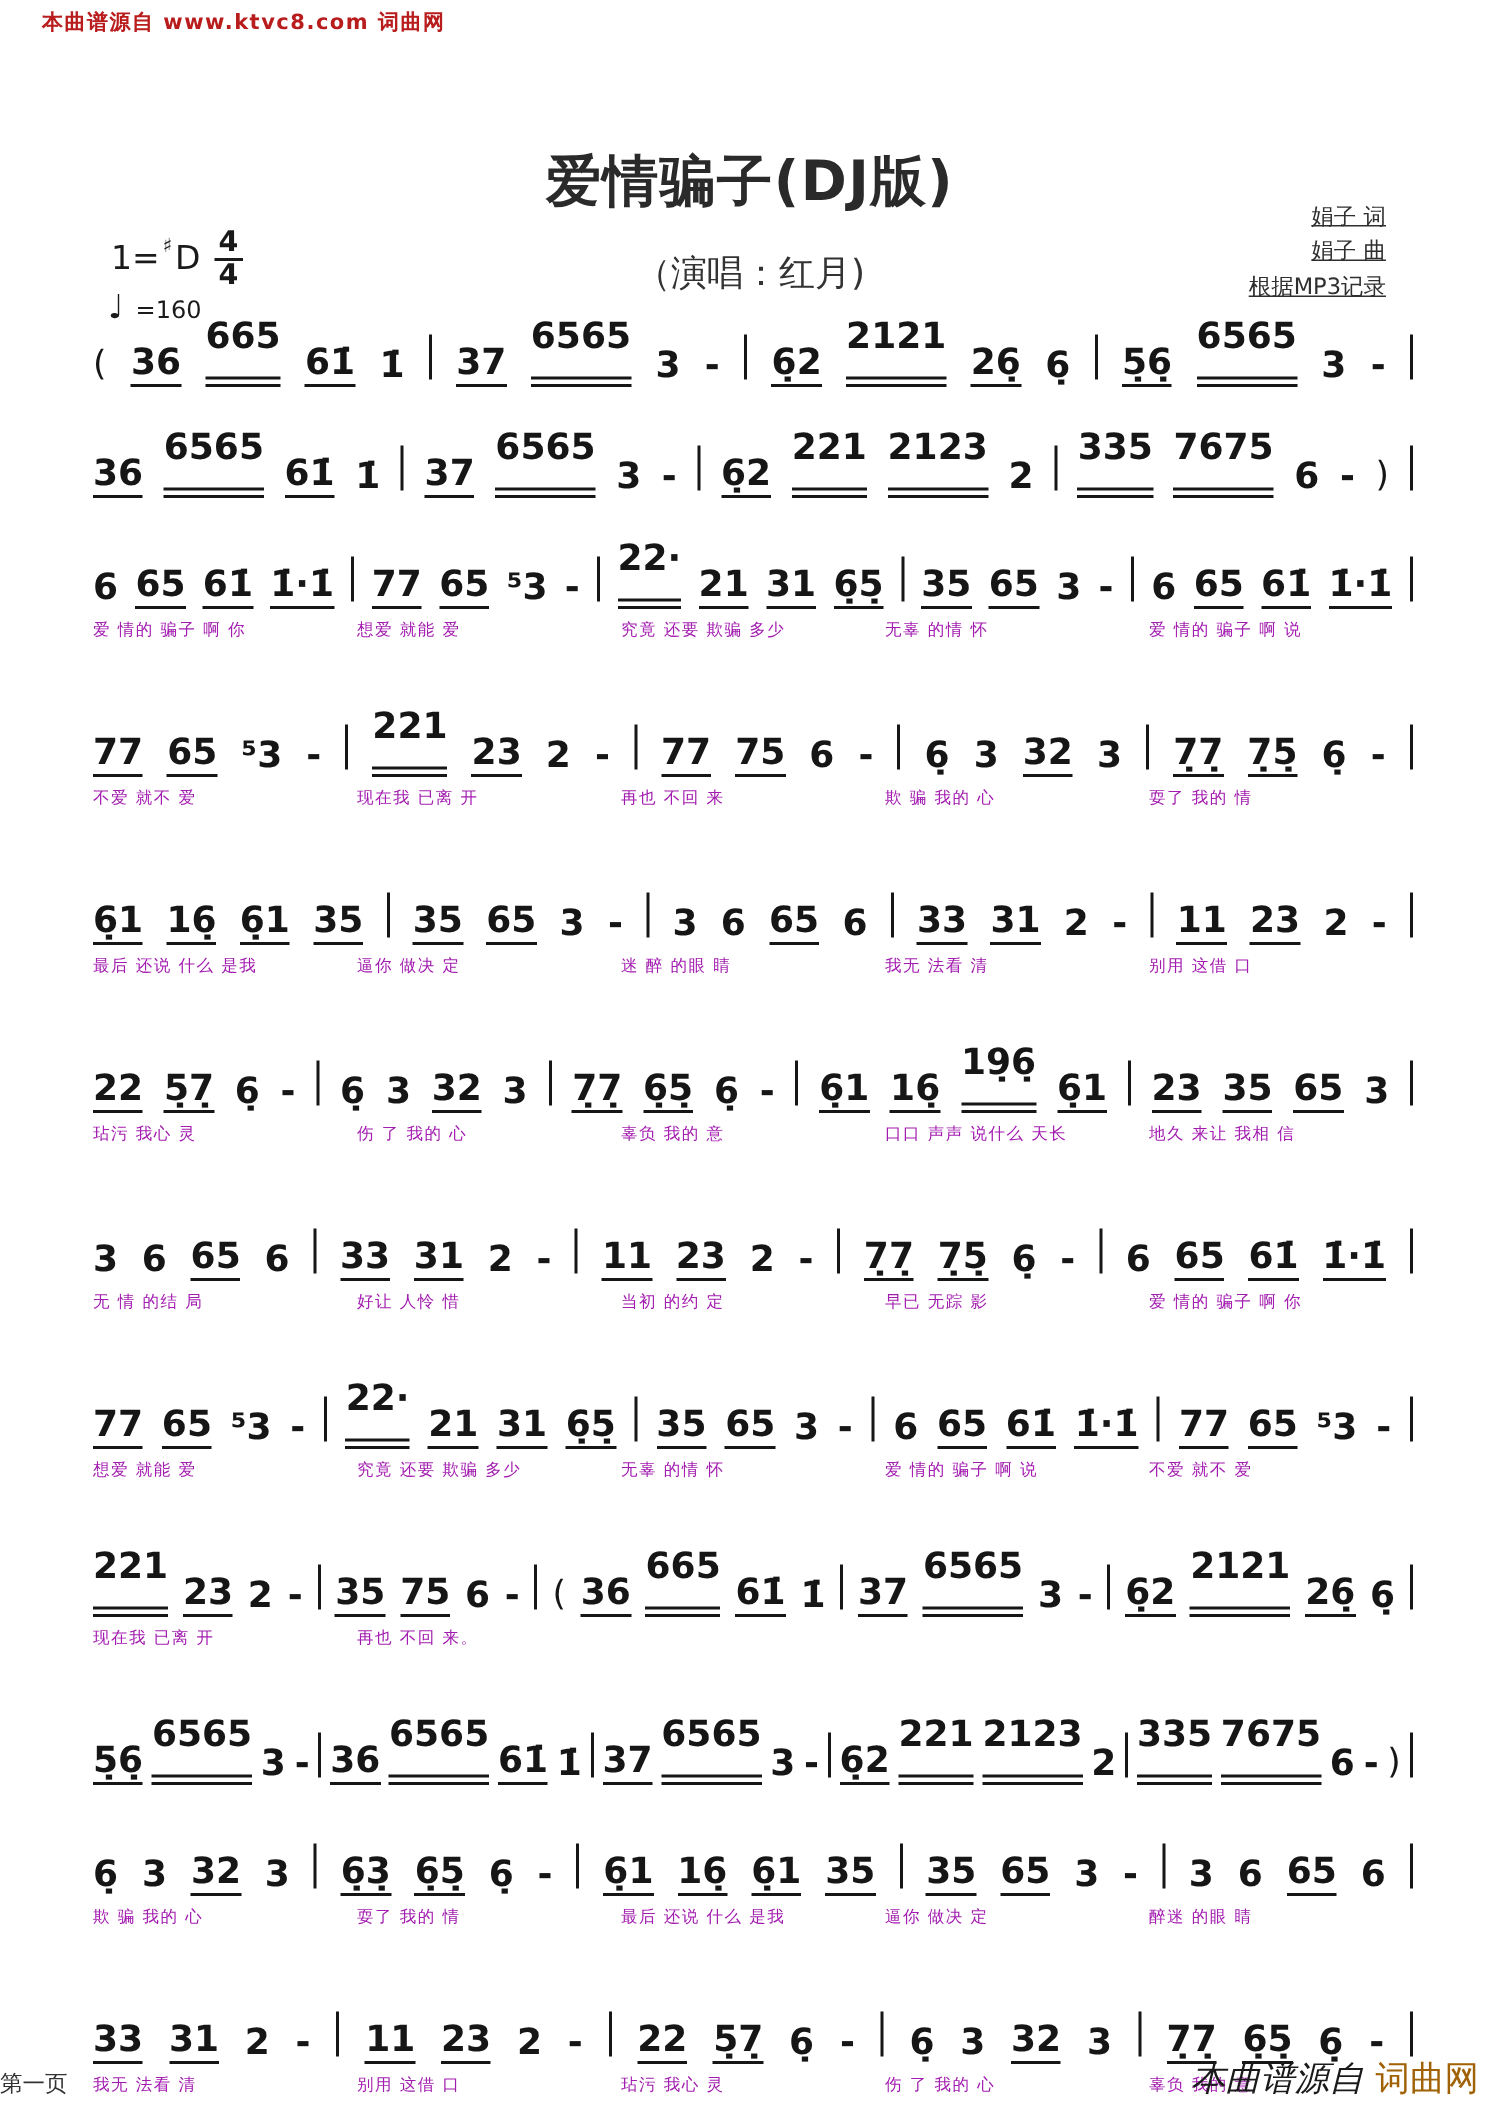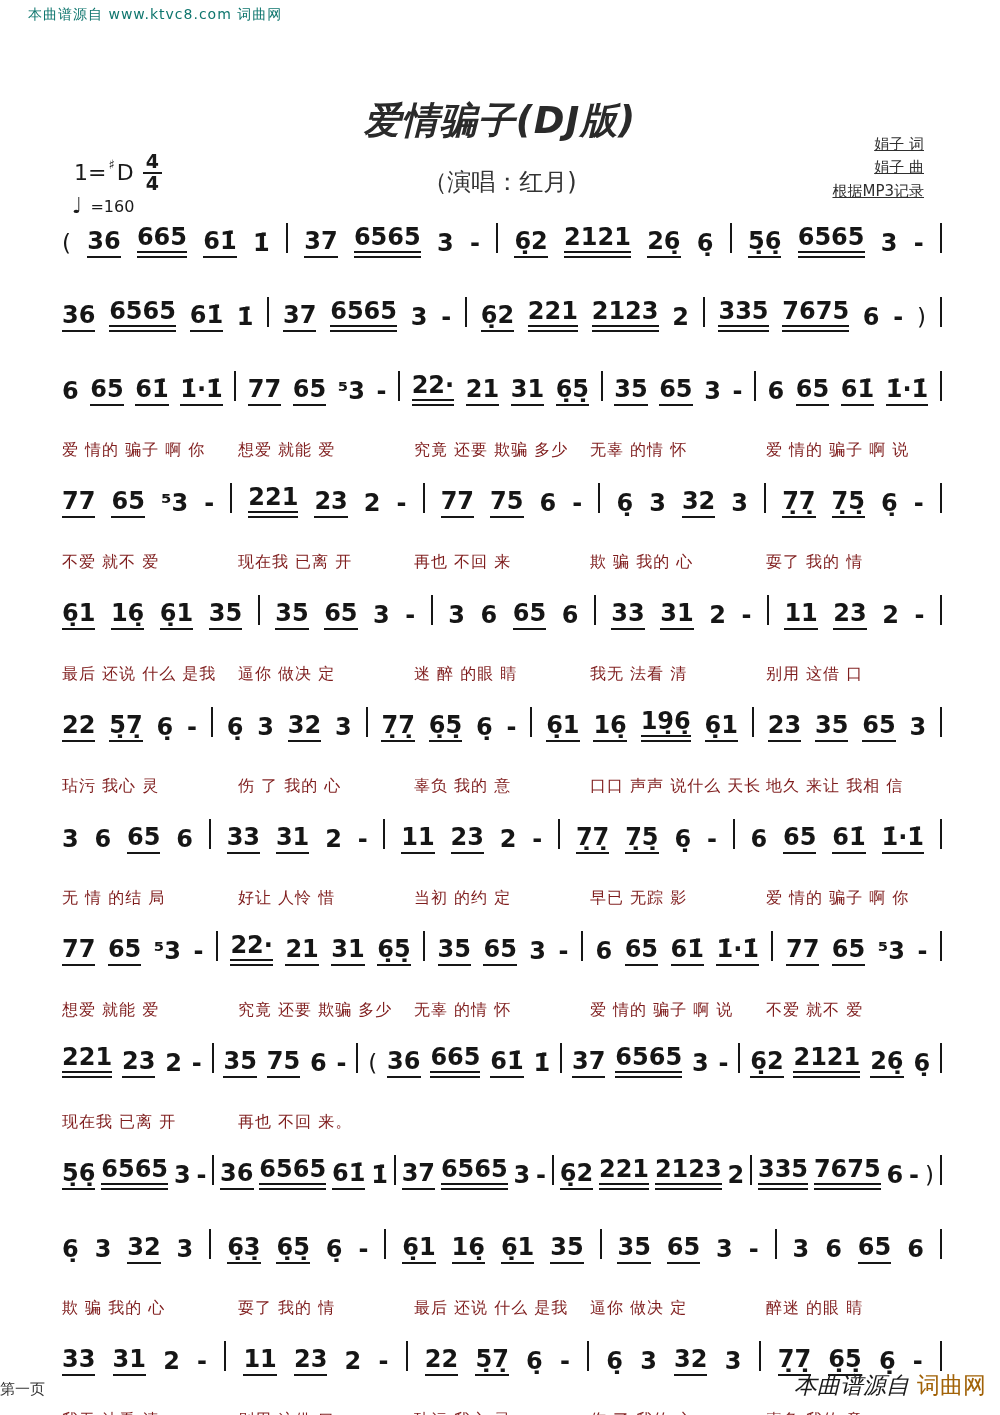--- a/index.html
+++ b/index.html
@@ -1,24 +1,24 @@
 <!DOCTYPE html>
 <html><head>
 <meta charset="utf-8">
 <style>
   * { margin:0; padding:0; box-sizing:border-box; }
   html,body { width:1000px; height:1415px; background:#ffffff; overflow:hidden;
               font-family:"DejaVu Sans", sans-serif; color:#1a1a1a; }
   .page { position:relative; width:1000px; height:1415px; background:#fff; }
 
-  .watermark-top { position:absolute; top:6px; left:28px; font-size:14px; font-weight:normal;
-                   color:#0f766e; letter-spacing:1px; }
+  .watermark-top { position:absolute; top:6px; left:28px; font-size:14px; font-weight:bold;
+                   color:#b91c1c; letter-spacing:1px; }
 
   .title { position:absolute; top:96px; left:0; width:100%; text-align:center;
-           font-size:37px; font-weight:bold; color:#2a2a2a; letter-spacing:1px;font-style:italic; }
+           font-size:37px; font-weight:bold; color:#2a2a2a; letter-spacing:1px; }
   .subtitle { position:absolute; top:166px; left:0; width:100%; text-align:center;
               font-size:24px; color:#333; }
 
   .credits { position:absolute; top:133px; right:76px; text-align:right;
              font-size:15px; color:#2f2f2f; line-height:1.55;text-decoration:underline; }
 
   .keybox { position:absolute; top:152px; left:74px; font-size:22px; color:#1a1a1a;
             display:flex; align-items:center; gap:2px; }
   .keybox .acc { font-size:13px; vertical-align:super; position:relative; top:-8px; }
   .meter { display:inline-flex; flex-direction:column; align-items:center; margin-left:7px;
@@ -30,27 +30,27 @@
            display:flex; align-items:flex-start; gap:8px; }
   .tempo .glyph { font-size:22px; line-height:1; position:relative; top:-2px; }
 
   .score { position:absolute; top:216px; left:62px; right:58px; }
   .line { width:100%; }
   .notes-row { display:flex; justify-content:space-between; align-items:flex-end;
                height:42px; }
   .tok { font-size:24px; font-weight:bold; color:#161616; line-height:1.1;
          padding-bottom:2px; white-space:nowrap; }
   .u1 { border-bottom:2px solid #161616; }
-  .u2 { border-bottom:7px double #161616; padding-bottom:1px; }
+  .u2 { border-bottom:7px double #161616; padding-bottom:14px; }
   .dash { letter-spacing:0; }
   .paren { font-weight:normal; font-size:23px; }
   .barline { width:2px; height:30px; background:#161616; margin-bottom:5px; }
   .lyrics-row { display:flex; height:26px; margin-top:6px; }
-  .lyric-group { flex:1 1 0; font-size:16px; color:#7f1d1d; white-space:nowrap;
-                 letter-spacing:1px;margin-top:28px; }
+  .lyric-group { flex:1 1 0; font-size:11px; color:#a21caf; white-space:nowrap;
+                 letter-spacing:1px; }
   .mb-lyr { margin-bottom:38px; }
   .mb-inst { margin-bottom:32px; }
 
   .footer-page { position:absolute; top:1380px; left:0; width:100%; 
                  font-size:15px; color:#333; }
   .footer-source { position:absolute; top:1370px; right:14px; font-size:23px; }
   .footer-source .src { color:#1a1a1a; margin-right:8px;font-style:italic; }
   .footer-source .site { color:#a16207; }
 </style>
 </head>

